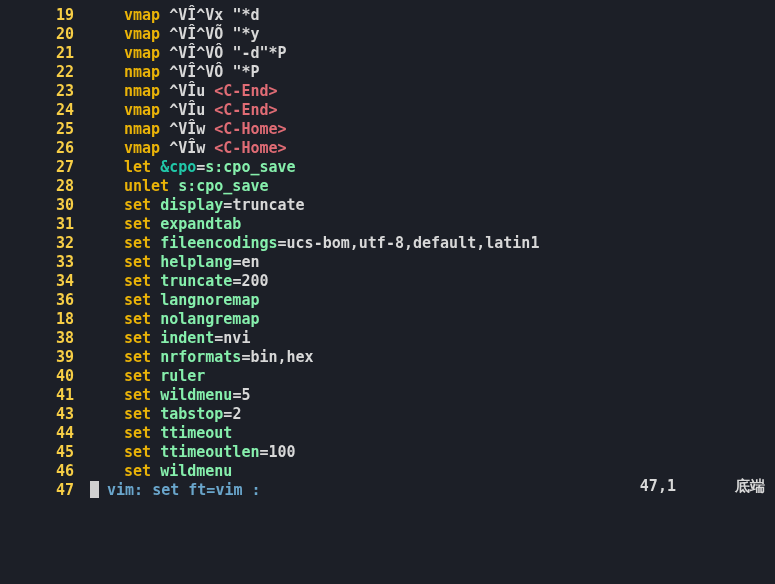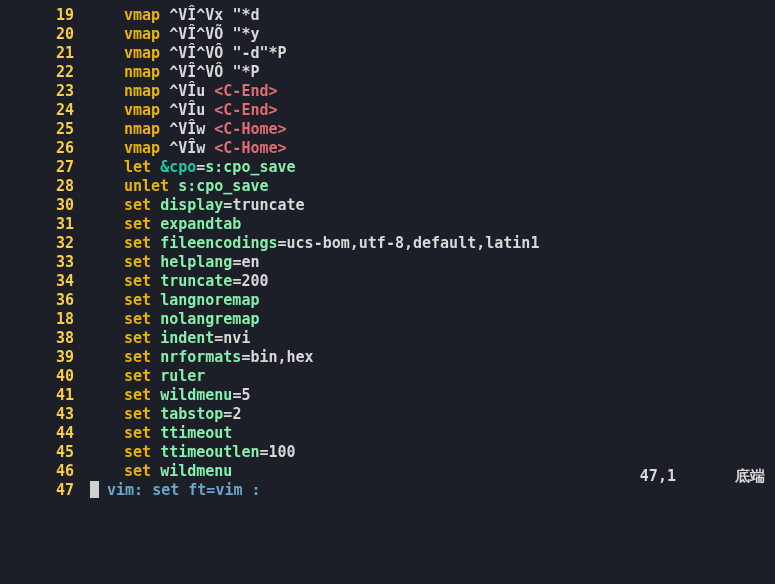--- a/index.html
+++ b/index.html
@@ -43,21 +43,21 @@
     width: 9px;
     height: 17px;
     background: #d0d0d0;
     vertical-align: text-bottom;
     margin-right: -1px;
     position: relative;
     top: -1px;
   }
   .status {
     position: absolute;
-    bottom: 14px;
+    bottom: 4px;
     right: 10px;
     color: #d8d8d8;
   }
   .status span { padding-left: 50px; }
 </style>
 </head>
 <body>
 
 <div class="editor">
   <div id="lines">

